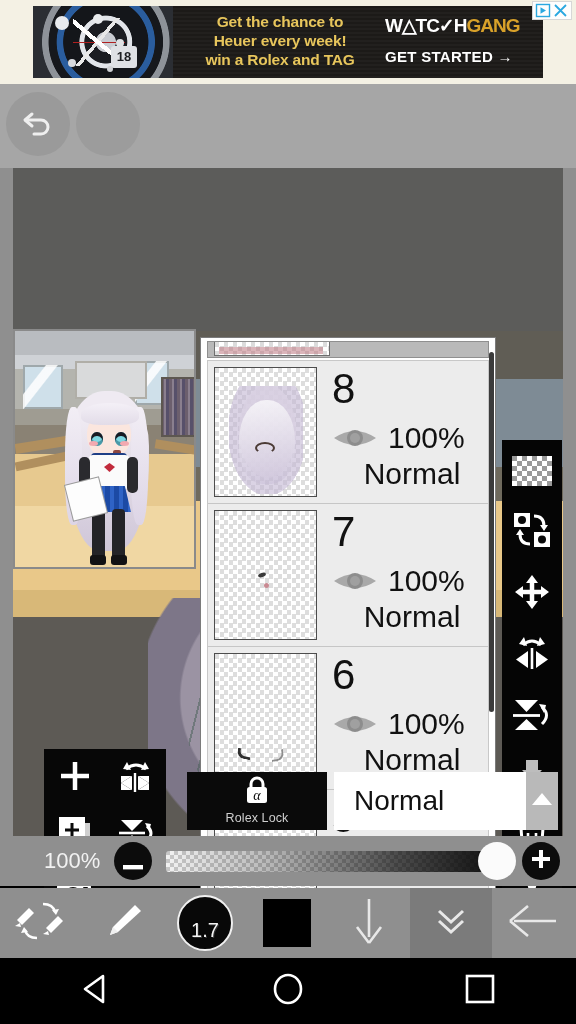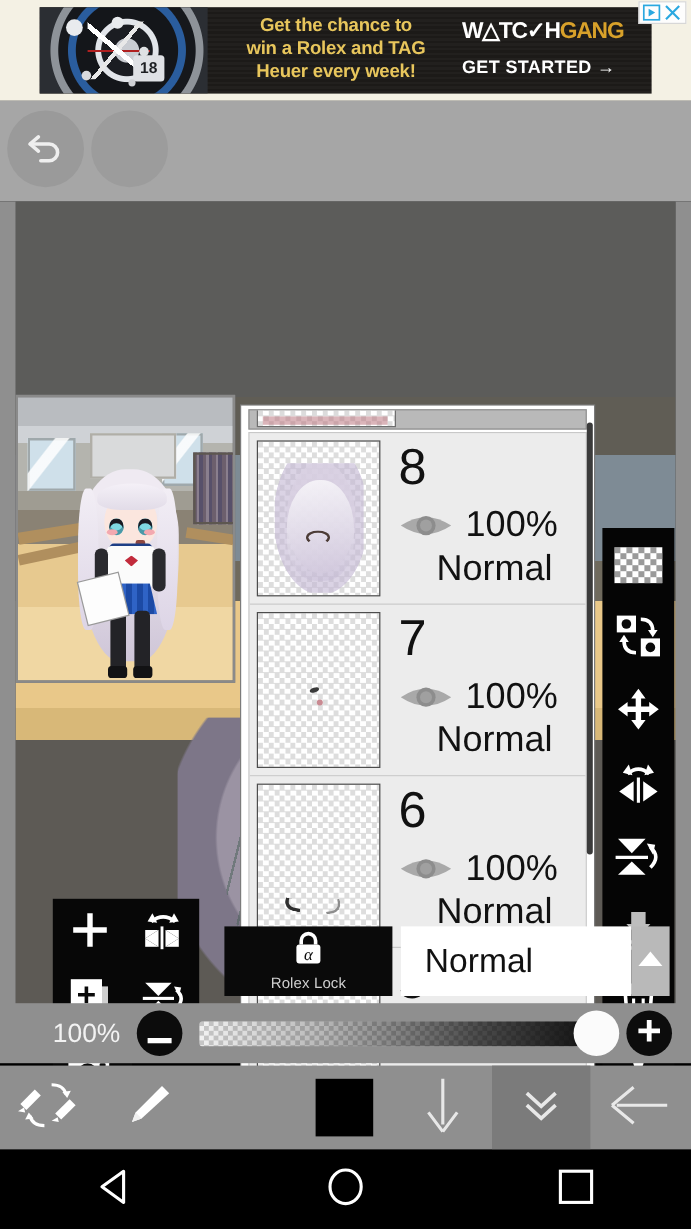--- a/index.html
+++ b/index.html
@@ -252,22 +252,22 @@
 
 <div id="screen">
 
   <div class="ad-bar">
     <div class="ad-inner">
       <div class="ad-watch">
         <div class="ad-28">18</div>
       </div>
       <div class="ad-copy" id="adHead">
           <div>Get the chance to</div>
+          <div>Heuer every week!</div>
           <div>win a Rolex and TAG</div>
-          <div>Heuer every week!</div>
         </div>
       <div class="ad-logo">
         <span>W△TC✓H</span><span class="gang">GANG</span>
       </div>
       <div class="ad-cta">GET STARTED →</div>
     </div>
     <div class="ad-choices">
       <span class="ad-ic">
         <svg width="14" height="13" viewBox="0 0 14 13">
           <rect x="0.5" y="0.5" width="13" height="12" fill="none" stroke="#2aa8e0" stroke-width="1.4"></rect>
@@ -608,20 +608,25 @@
       </span>
     </div>
     <div class="bb-cell" style="left:82px;">
       <span>
         <svg width="44" height="44" viewBox="0 0 44 44">
           <path d="M34 6 L40 12 L17 33 L9 36 L12 28 Z" fill="#fff"></path>
           <path d="M9 36 L12 28 L17 33 Z" fill="#f0f0f0"></path>
         </svg>
       </span>
     </div>
+    <div class="bb-cell" style="left:164px;">
+      <div class="brush-size">
+        <span>1.7</span>
+      </div>
+    </div>
     <div class="bb-cell" style="left:246px;">
       <div class="color-sw"></div>
     </div>
     <div class="bb-cell" style="left:328px;">
       <span>
         <svg width="38" height="48" viewBox="0 0 38 48">
           <path d="M19 2 V40" stroke="#e8e8e8" stroke-width="2.6"></path>
           <path d="M19 46 L31 30 M19 46 L7 30" fill="none" stroke="#e8e8e8" stroke-width="2.6"></path>
         </svg>
       </span>

